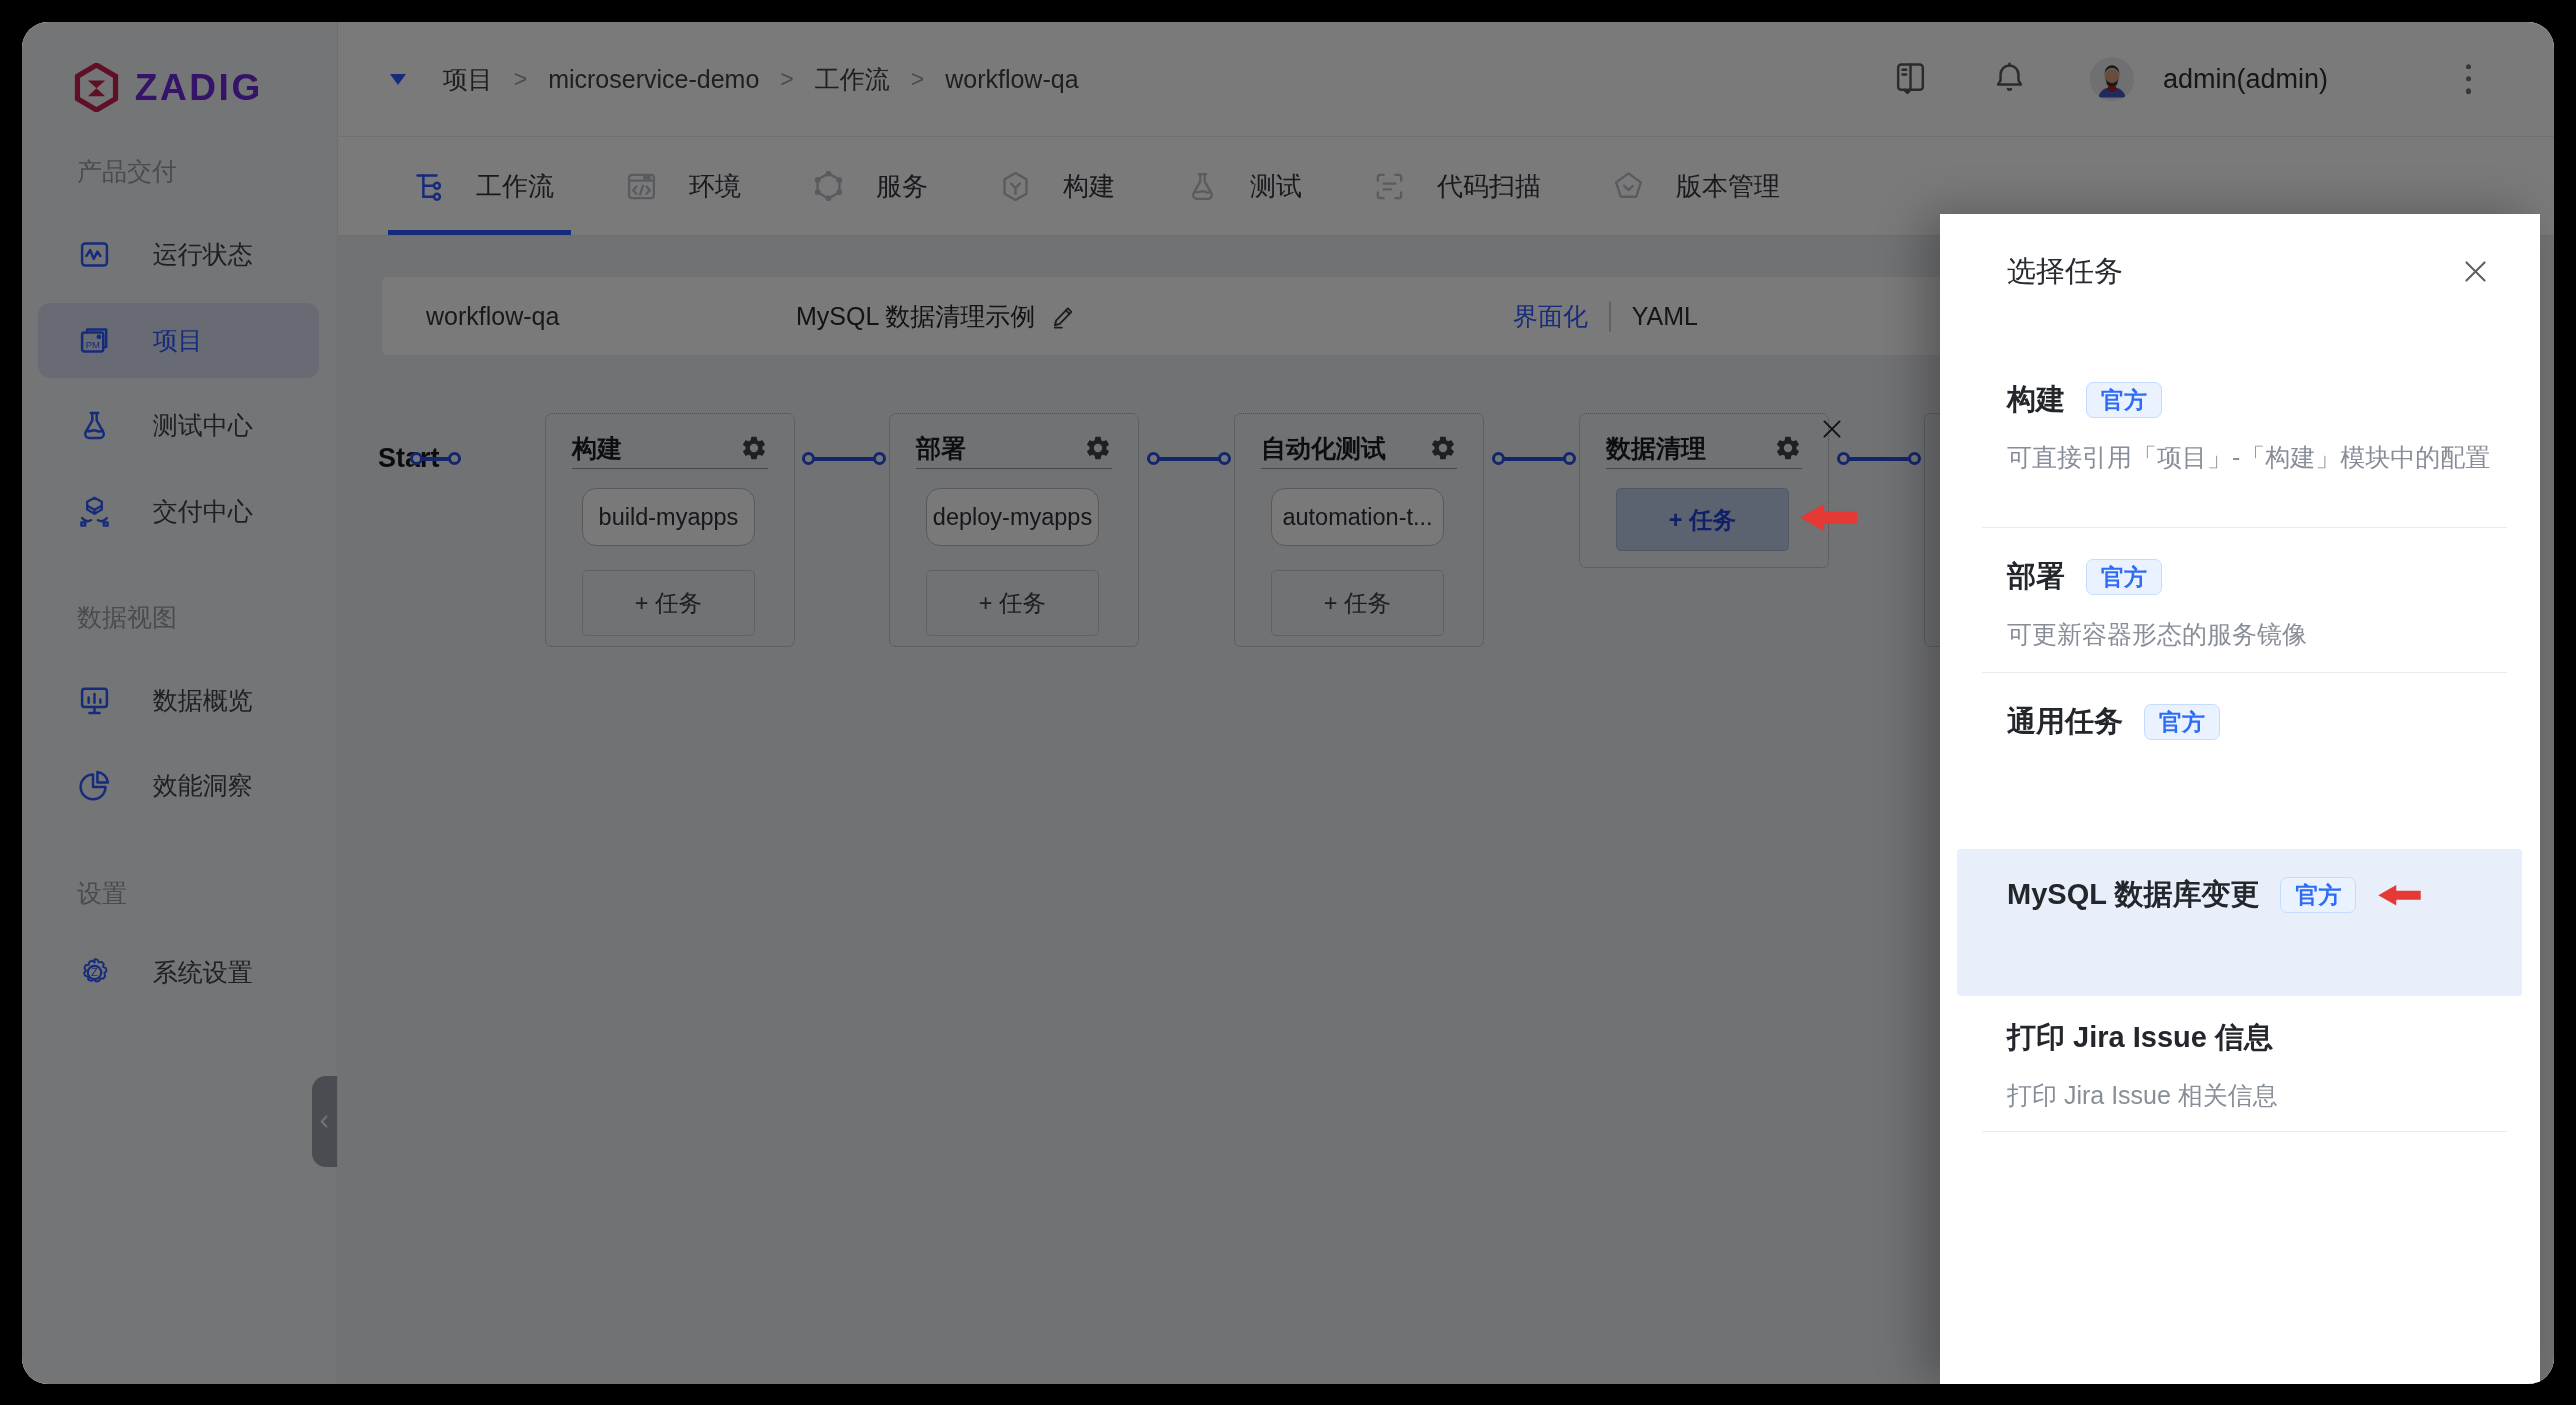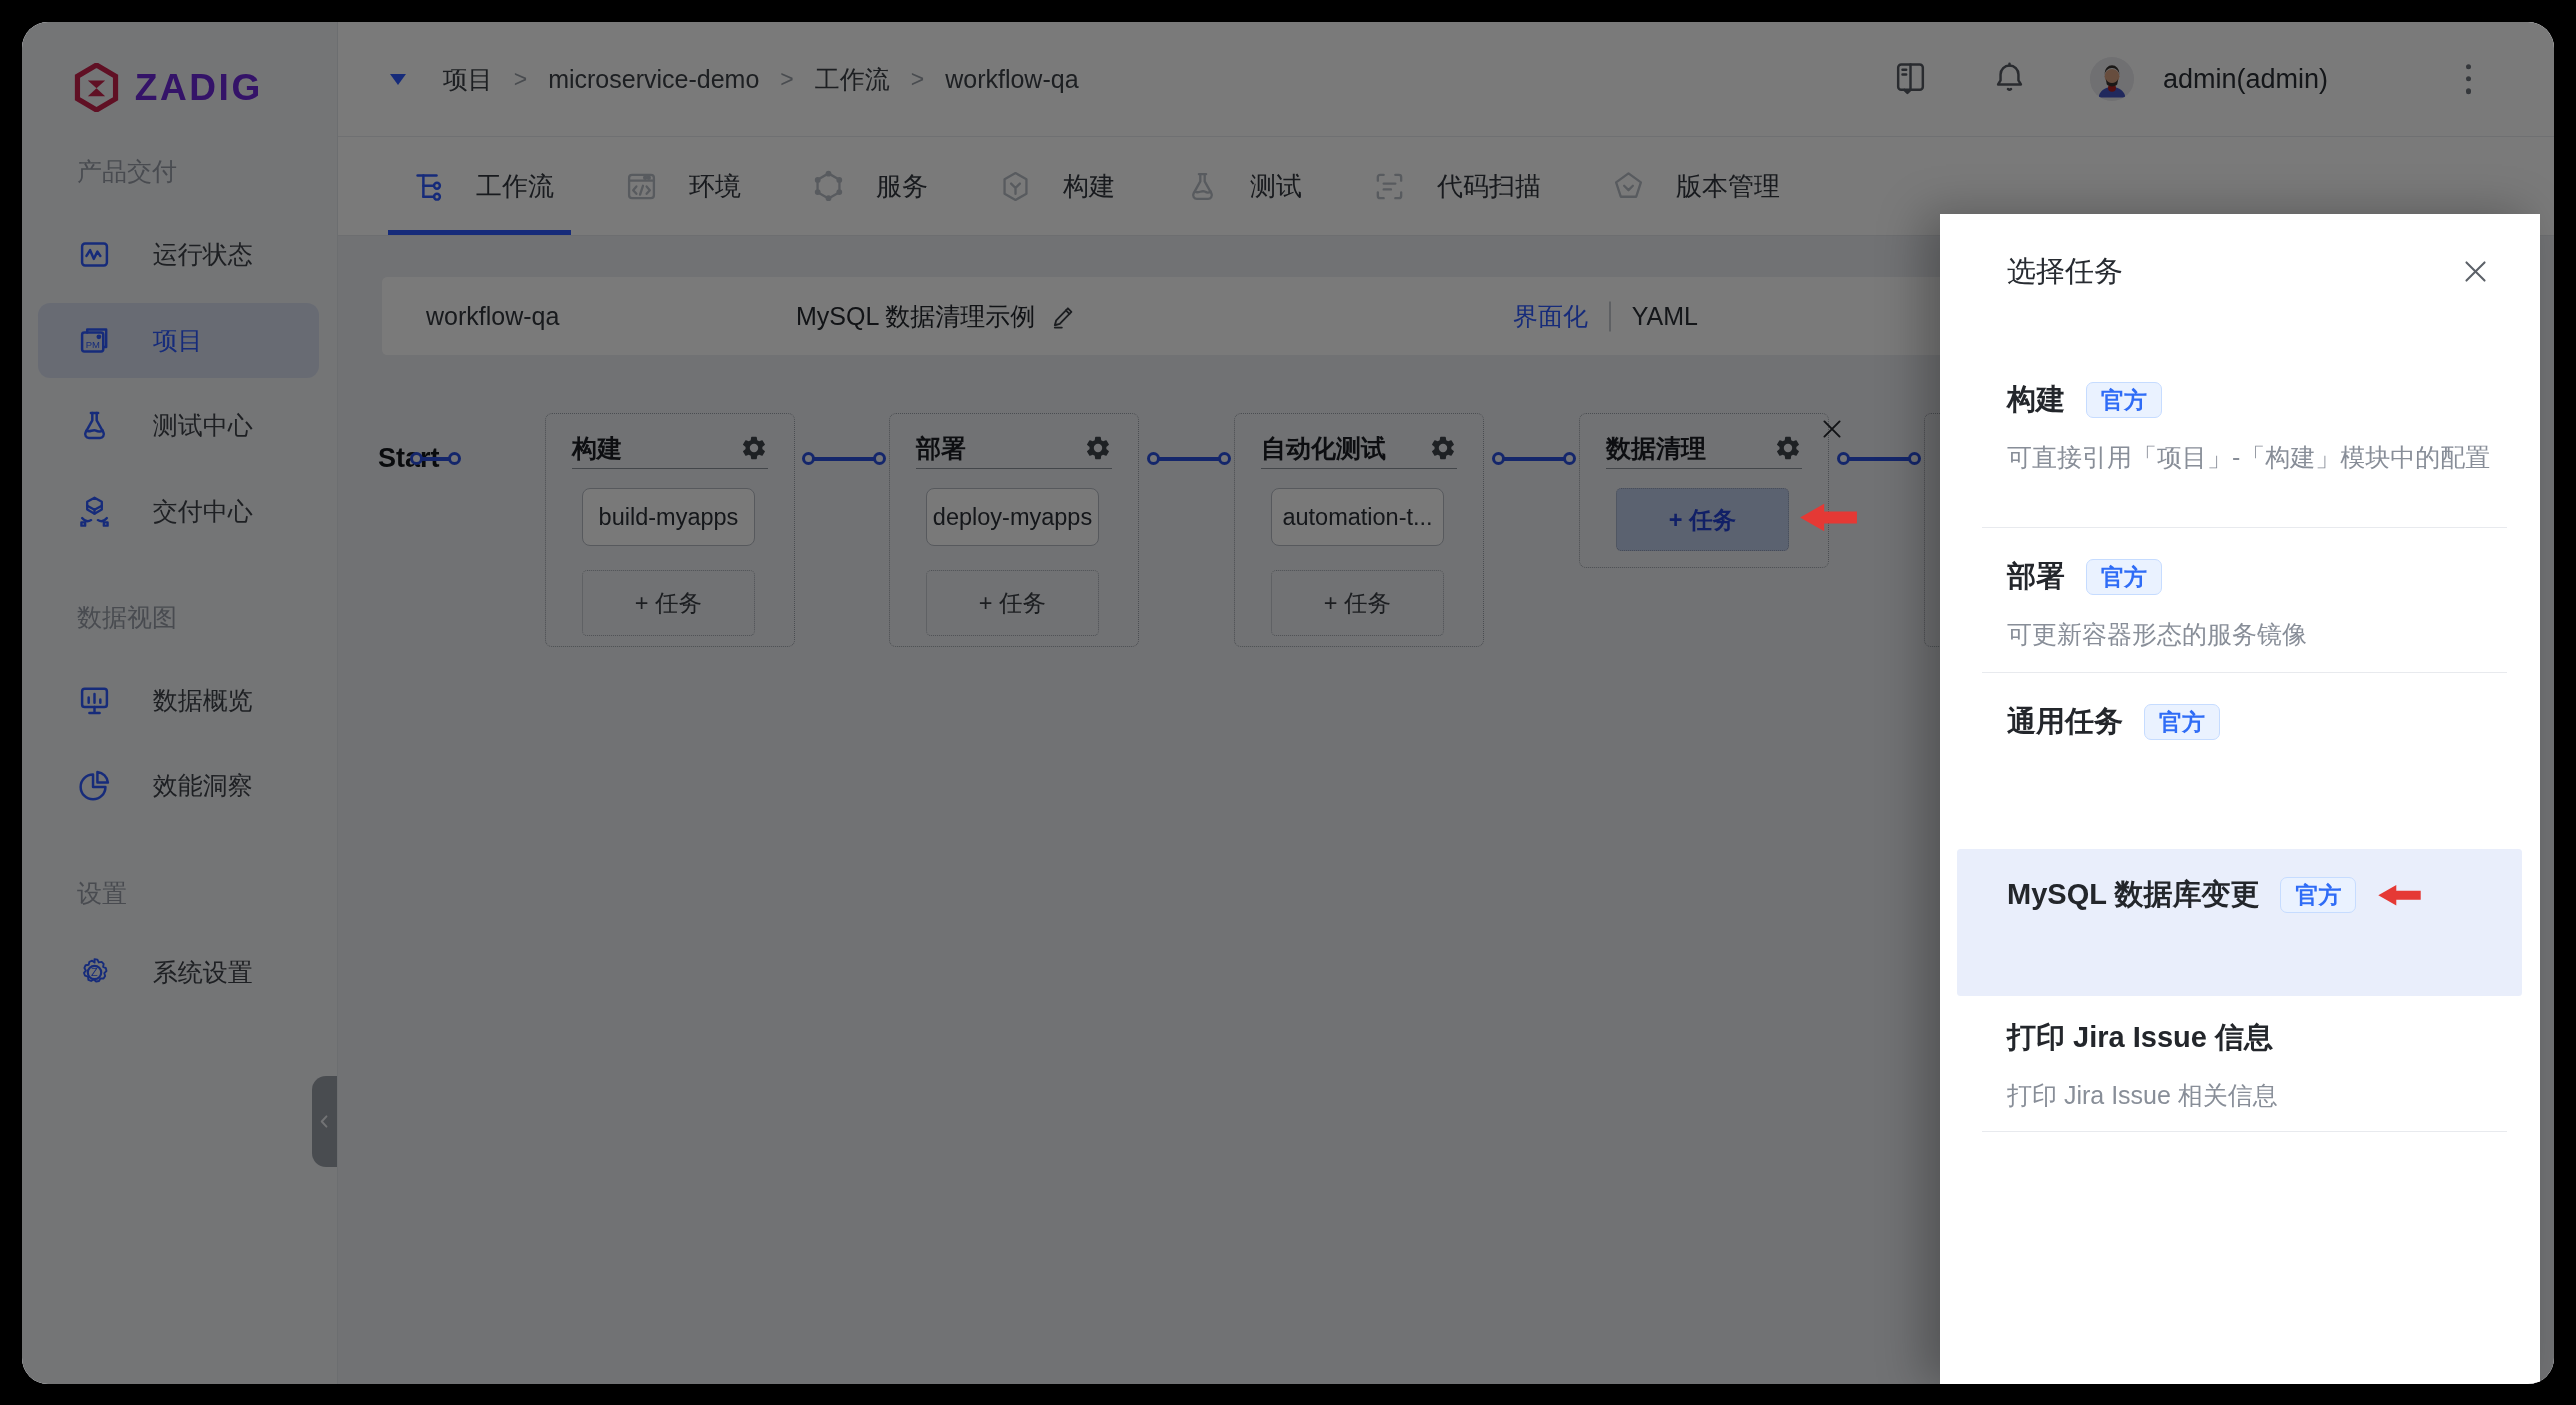--- a/index.html
+++ b/index.html
@@ -71,21 +71,21 @@
   .node { position:absolute; top:216px; width:13px; height:13px; border:3.5px solid #2b50e0;
           border-radius:50%; background:#f4f5f8; }
 
   .stage { position:absolute; top:177px; width:250px; border:1.7px dotted #9ba1a9; border-radius:7px; }
   .stage-head { position:absolute; left:26px; right:26px; top:14px; height:41px; display:flex;
                 justify-content:space-between; align-items:center;
                 border-bottom:1.7px solid #8d939b; }
   .stage-title { font-size:25px; font-weight:bold; color:#1c1f24; }
   .gear { color:#40454c; display:flex; cursor:pointer; }
   .task-box { position:absolute; left:36px; width:173px; top:74px; height:58px; background:#fcfcfd;
-              border:1.7px solid #b6bbc3; border-radius:8px; display:flex; align-items:center;
+              border:1.7px solid #b6bbc3; border-radius:14px; display:flex; align-items:center;
               justify-content:center; font-size:23.5px; color:#2c3138; cursor:pointer; }
   .add-task { position:absolute; left:36px; width:173px; top:156px; height:66px;
               border:1.7px dotted #a2a8b0; border-radius:5.2px; display:flex; align-items:center;
               justify-content:center; font-size:23.5px; color:#3c4046; cursor:pointer; }
   .add-task.hl { top:74px; height:63px; background:#bfccea; border-color:#8f9ab2; color:#2443d6;
                  font-weight:bold; }
   .stage-close { position:absolute; right:-17.4px; top:1.7px; color:#26292e; cursor:pointer; display:flex; }
 
   .red-arrow { position:absolute; z-index:25; display:flex; }
 

